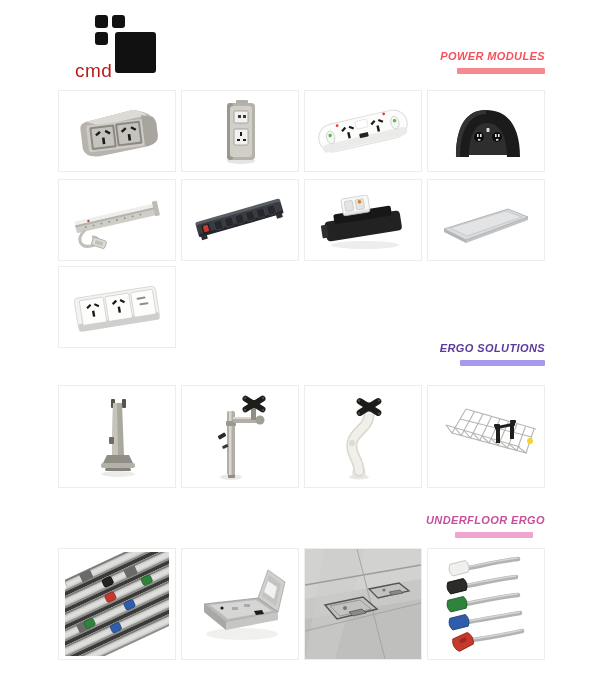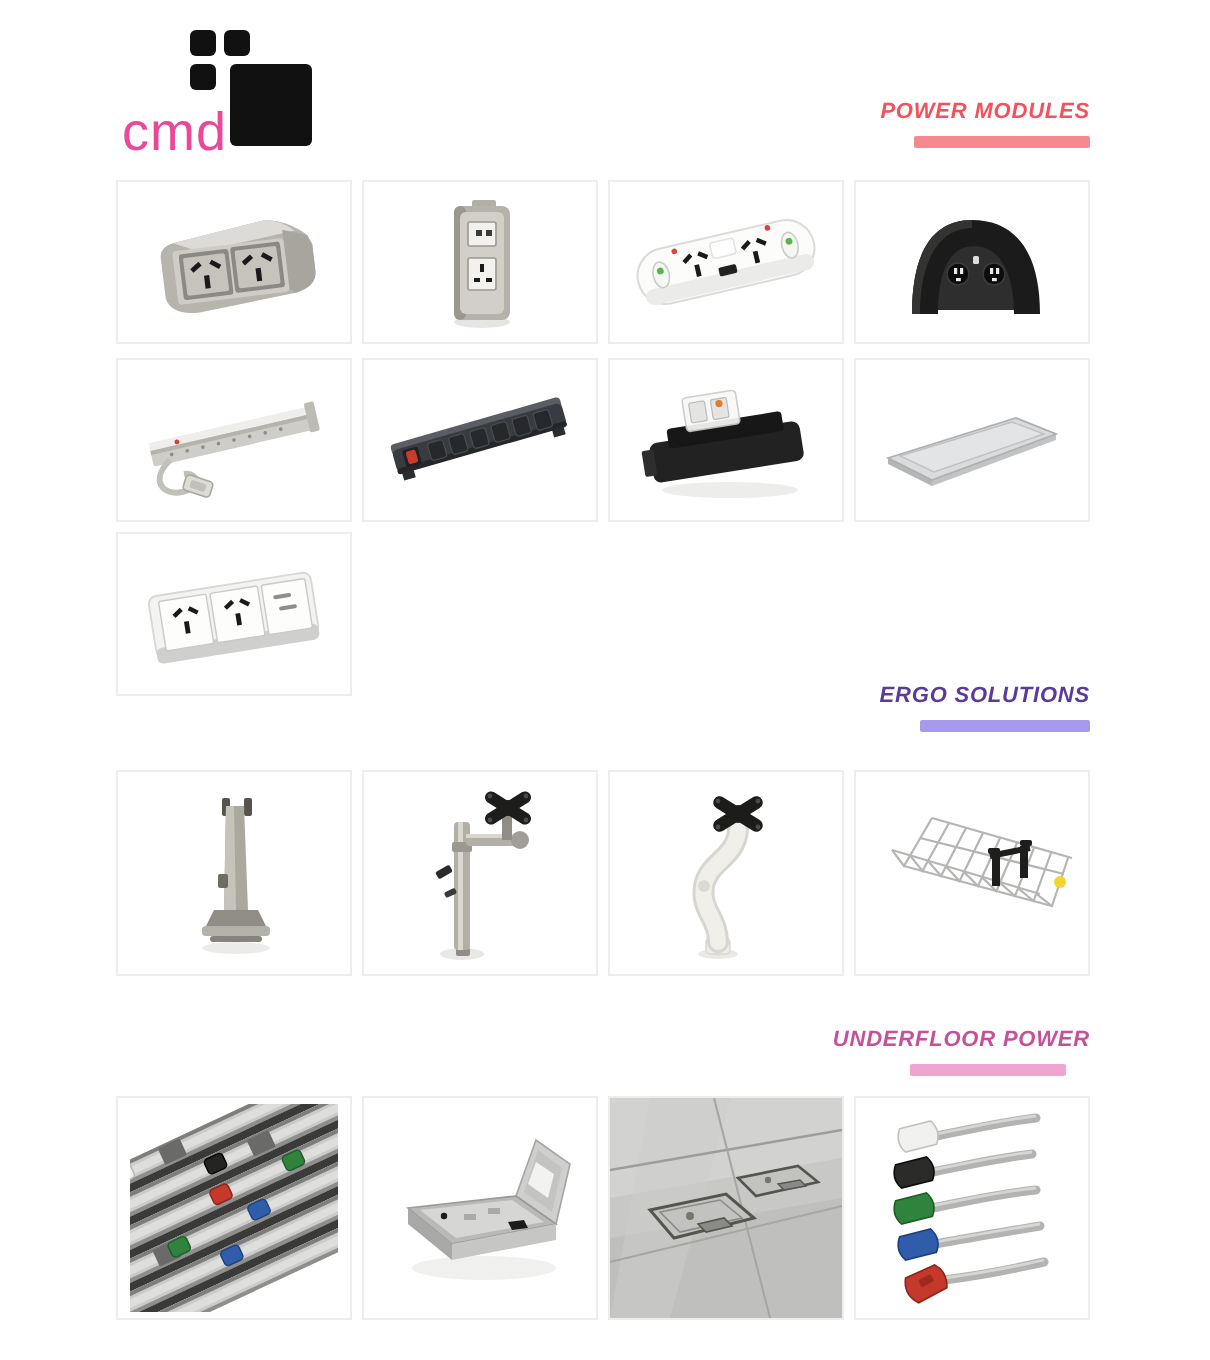--- a/index.html
+++ b/index.html
@@ -3,21 +3,21 @@
 <meta charset="utf-8">
 <style>
   html,body{margin:0;padding:0;}
   body{
     width:605px;height:680px;position:relative;overflow:hidden;
     background:#ffffff;
     font-family:"Liberation Sans", sans-serif;
   }
   
   .logo{position:absolute;left:55px;top:12px;width:110px;height:66px;cursor:pointer;}
-  .logo .word{position:absolute;left:6px;bottom:-2px;font-size:27px;color:#ec4899;letter-spacing:0.5px;line-height:1;}
+  .logo .word{position:absolute;left:20px;bottom:-2px;font-size:19px;color:#b91c1c;letter-spacing:0.5px;line-height:1;}
   .logo .sq{position:absolute;background:#111;border-radius:3px;}
   .sq1{left:40px;top:3px;width:13px;height:13px;}
   .sq2{left:57px;top:3px;width:13px;height:13px;}
   .sq3{left:40px;top:20px;width:13px;height:13px;}
   .sqbig{left:60px;top:20px;width:41px;height:41px;border-radius:10px;}
   
   .heading{position:absolute;right:60px;text-align:right;}
   .heading .title{font-size:11px;font-weight:bold;letter-spacing:0.4px;white-space:nowrap;font-style:italic;}
   .heading .bar{height:6px;margin-top:6px;margin-left:auto;border-radius:1px;}
   .h-power{top:50px;}
@@ -54,21 +54,21 @@
 
 <div class="heading h-power">
   <div class="title" style="color: rgb(244, 81, 92);">POWER MODULES</div>
   <div class="bar" style="background-color: rgb(245, 137, 143);"></div>
 </div>
 <div class="heading h-ergo">
   <div class="title" style="color: rgb(92, 58, 154); margin-left: 32px;">ERGO SOLUTIONS</div>
   <div class="bar" style="background-color: rgb(167, 154, 236);"></div>
 </div>
 <div class="heading h-underfloor">
-  <div class="title" style="color: rgb(197, 80, 156);">UNDERFLOOR POWER</div>
+  <div class="title" style="color: rgb(197, 80, 156);">UNDERFLOOR ERGO</div>
   <div class="bar" style="background-color: rgb(240, 165, 208);"></div>
 </div>
 
 <div class="row r1">
   <div class="cell">
     <svg width="104" height="72" viewBox="0 0 104 72">
       <g transform="rotate(-7 52 37)">
         <path d="M16 50 L16 30 Q16 24 23 23 L70 17 Q82 19 90 27 L92 32 L92 45 Q92 53 81 55 L32 59 Q18 59 16 50 Z" fill="#b7b4ae"></path>
         <path d="M23 23 L70 17 Q78 18 84 24 L36 29 Z" fill="#dddbd6"></path>
         <path d="M78 23 L90 27 L92 32 L92 45 Q92 53 81 55 L78 53 Z" fill="#a8a59f"></path>

